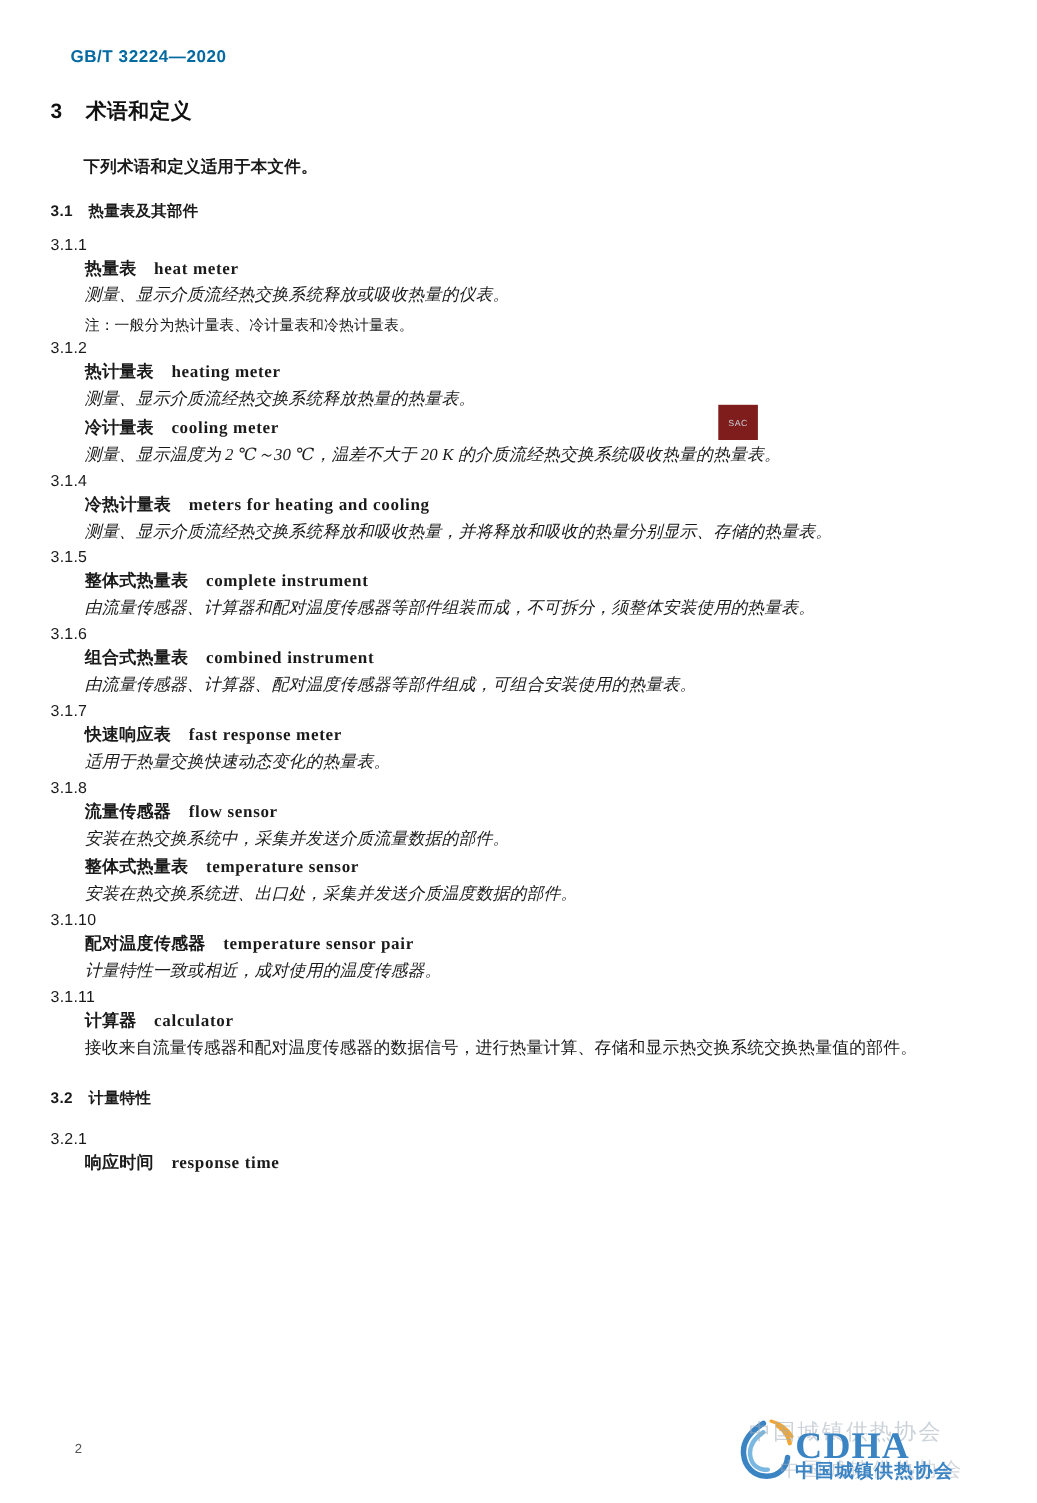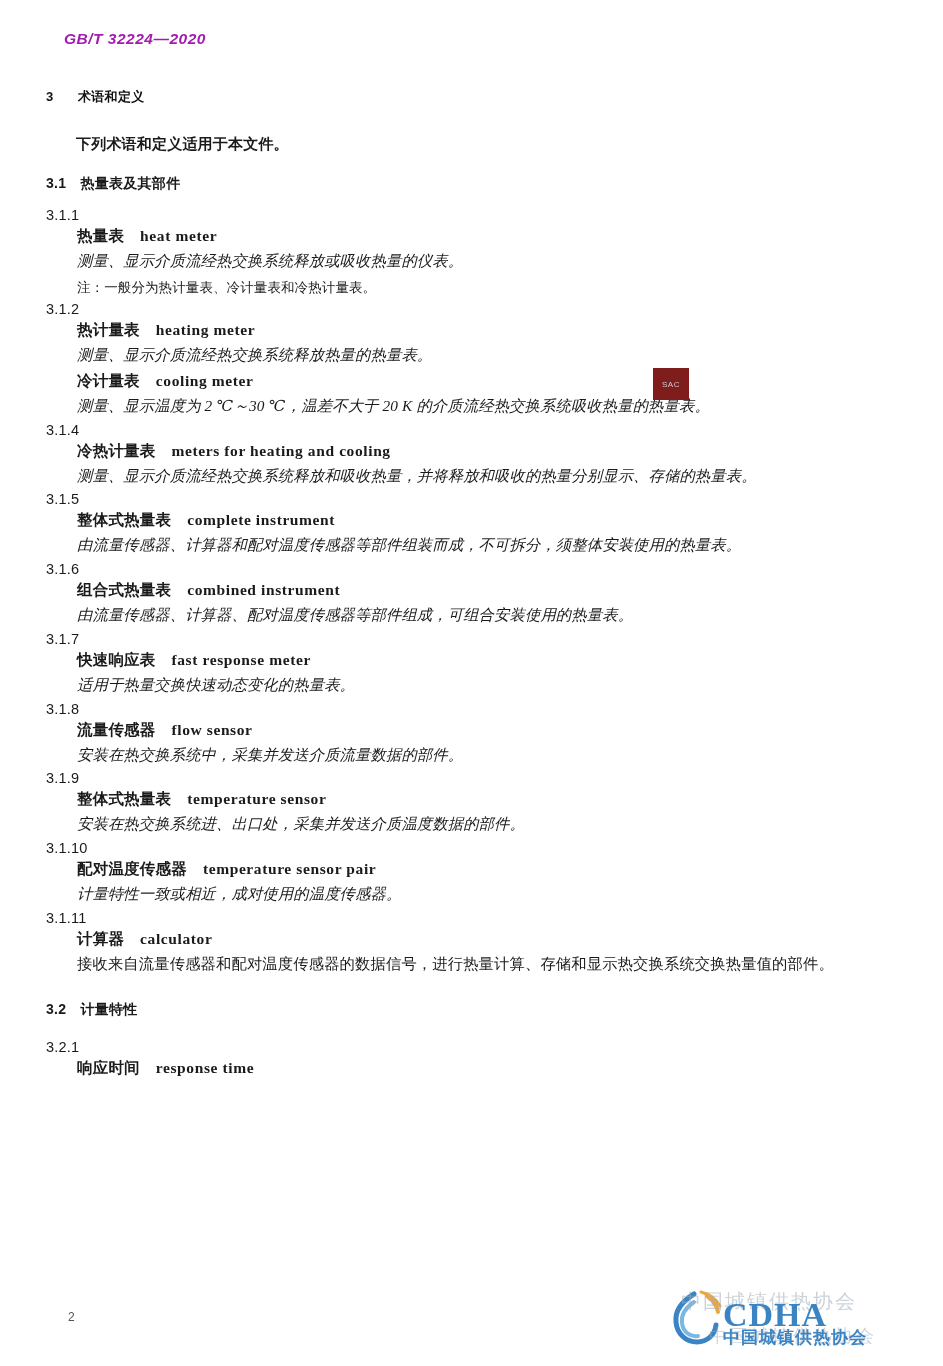--- a/index.html
+++ b/index.html
@@ -17,39 +17,38 @@
   }
   .page {
     position: relative;
     width: 943px;
     height: 1366px;
     box-sizing: border-box;
     padding: 0;
   }
   .header {
     position: absolute;
-    top: 30px;
+    top: 43px;
     left: 64px;
     font-family: "Liberation Sans", sans-serif;
     font-size: 15.5px;
     letter-spacing: 0.5px;
-    color: #a21caf;
+    color: #0369a1;
     font-weight: 600;
-    font-style: italic;
   }
   .content {
     position: absolute;
     top: 88px;
     left: 46px;
     width: 852px;
   }
   .sec-head {
     font-family: "Liberation Sans", sans-serif;
     font-weight: 700;
-    font-size: 13px;
+    font-size: 19px;
     margin: 0 0 0 0;
     color: #111;
     letter-spacing: 0.3px;
   }
   .sec-head .num {
     display: inline-block;
     min-width: 20px;
   }
   .sec-head .gap {
     display: inline-block;
@@ -286,21 +285,20 @@
 
     <div class="entry">
       <div class="entry-num">3.1.8</div>
       <div class="entry-term">
         <span>流量传感器</span><span class="en">flow sensor</span>
       </div>
       <div class="entry-def">安装在热交换系统中，采集并发送介质流量数据的部件。</div>
     </div>
 
     <div class="entry">
-      <div class="entry-num">3.1.9</div>
       <div class="entry-term">
         <span>整体式热量表</span><span class="en">temperature sensor</span>
       </div>
       <div class="entry-def">安装在热交换系统进、出口处，采集并发送介质温度数据的部件。</div>
     </div>
 
     <div class="entry">
       <div class="entry-num">3.1.10</div>
       <div class="entry-term">
         <span>配对温度传感器</span><span class="en">temperature sensor pair</span>

